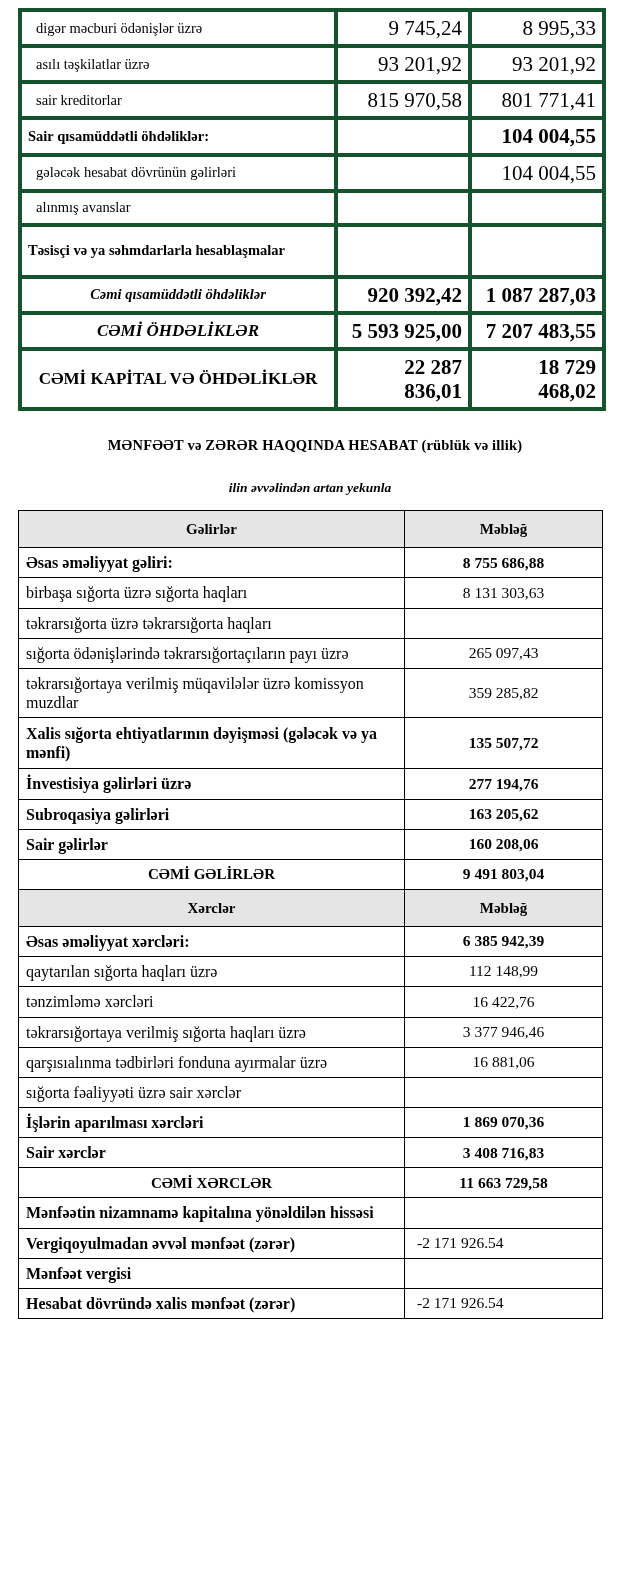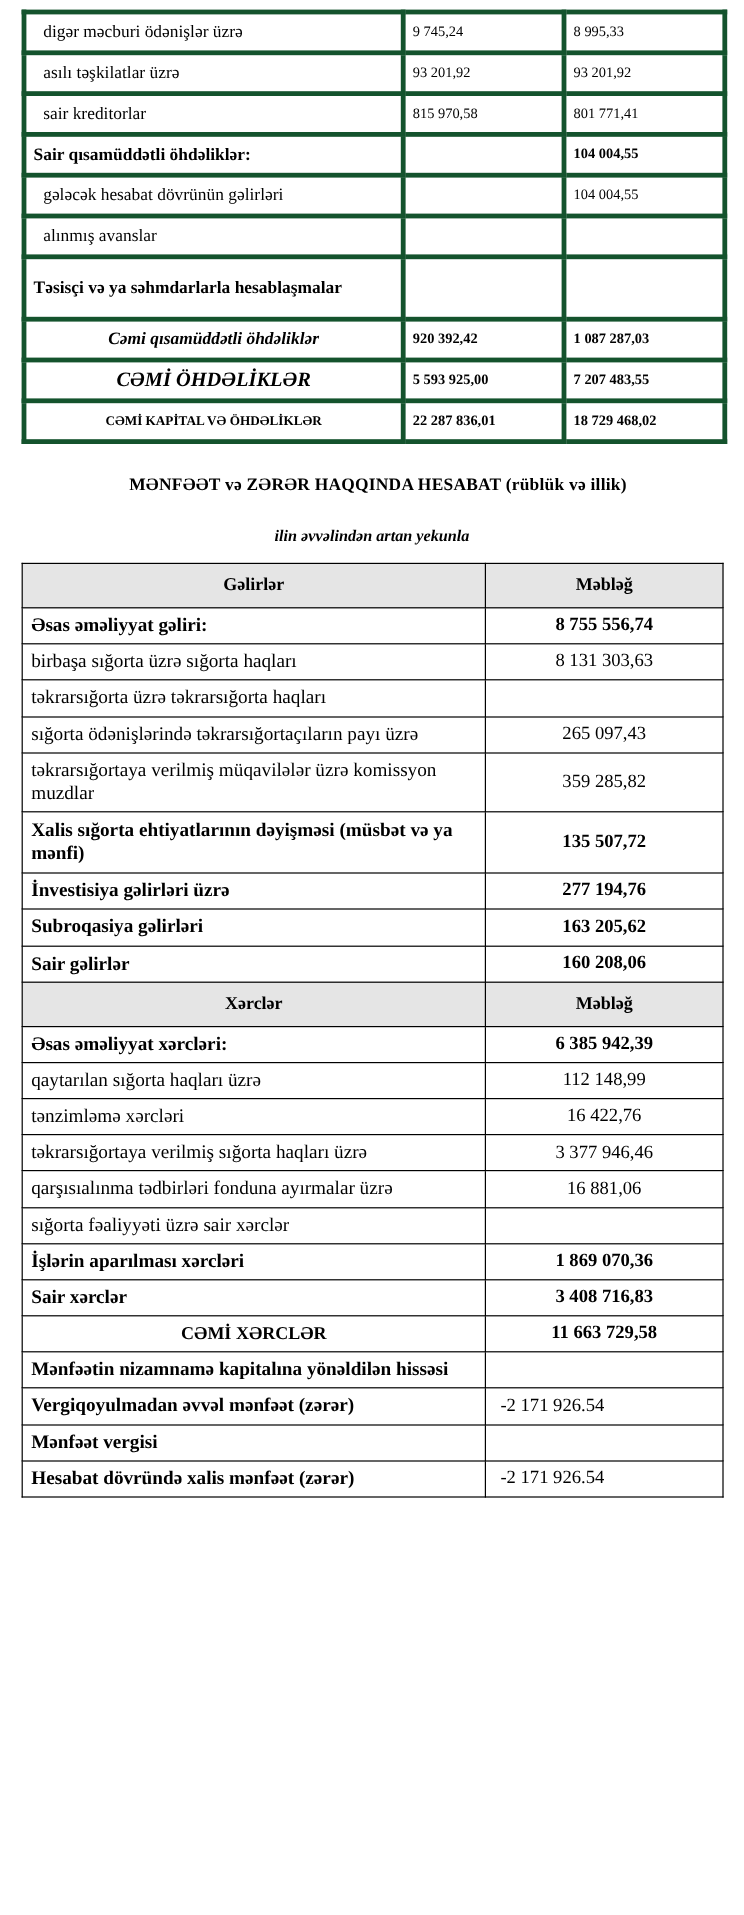--- a/index.html
+++ b/index.html
@@ -34,22 +34,22 @@
     padding: 4px 6px;
     font-size: 14.5px;
     line-height: 1.15;
     height: 22px;
     vertical-align: middle;
   }
   .tbl-top td.label {
     text-align: left;
   }
   .tbl-top td.num {
-    text-align: left;
-    font-size: 12px;
+    text-align: right;
+    font-size: 21px;
   }
   .indent1 { padding-left: 14px !important; }
   .bold { font-weight: bold; }
   .center { text-align: center !important; }
   .italic { font-style: italic; }
   .sz16 { font-size: 16px; }
 
   
   .mid-title {
     text-align: center;
@@ -154,21 +154,21 @@
         <td class="label bold italic center sz16">Cəmi qısamüddətli öhdəliklər</td>
         <td class="num num-b">920 392,42</td>
         <td class="num num-b">1 087 287,03</td>
       </tr>
       <tr>
         <td class="label bold italic center" style="font-size:17px">CƏMİ ÖHDƏLİKLƏR</td>
         <td class="num num-b">5 593 925,00</td>
         <td class="num num-b">7 207 483,55</td>
       </tr>
       <tr>
-        <td class="label bold center" style="font-size:11px">CƏMİ KAPİTAL VƏ ÖHDƏLİKLƏR</td>
+        <td class="label bold center" style="font-size:17px">CƏMİ KAPİTAL VƏ ÖHDƏLİKLƏR</td>
         <td class="num num-b">22 287 836,01</td>
         <td class="num num-b">18 729 468,02</td>
       </tr>
     </tbody>
   </table>
 
   <div class="mid-title">MƏNFƏƏT və ZƏRƏR HAQQINDA HESABAT (rüblük və illik)</div>
   <div class="mid-sub">ilin əvvəlindən artan yekunla</div>
 
   <table class="tbl-pl">
@@ -177,55 +177,59 @@
         <col style="width:198px">
       </colgroup>
     <tbody>
       <tr class="hdr">
         <td>Gəlirlər</td>
         <td>Məbləğ</td>
       </tr>
 
       <tr class="rowh">
         <td class="strong">Əsas əməliyyat gəliri:</td>
-        <td class="num num-b">8 755 556,74</td>
+        <td class="num num-b">8 755 686,88</td>
       </tr>
       <tr class="rowh">
         <td>birbaşa sığorta üzrə sığorta haqları</td>
         <td class="num">8 131 303,63</td>
       </tr>
       <tr class="rowh">
         <td>təkrarsığorta üzrə təkrarsığorta haqları</td>
         <td class="num"></td>
       </tr>
       <tr class="rowh">
         <td>sığorta ödənişlərində təkrarsığortaçıların payı üzrə</td>
         <td class="num">265 097,43</td>
       </tr>
       <tr>
         <td style="height:38px">təkrarsığortaya verilmiş müqavilələr üzrə komissyon muzdlar</td>
         <td class="num">359 285,82</td>
       </tr>
       <tr>
-        <td class="strong" style="height:40px">Xalis sığorta ehtiyatlarının dəyişməsi (müsbət və ya mənfi)</td>
+        <td class="strong" style="height:40px">Xalis sığorta ehtiyatlarının dəyişməsi (gələcək və ya mənfi)</td>
         <td class="num num-b">135 507,72</td>
       </tr>
       <tr class="rowh">
         <td class="strong">İnvestisiya gəlirləri üzrə</td>
         <td class="num num-b">277 194,76</td>
       </tr>
       <tr class="rowh">
         <td class="strong">Subroqasiya gəlirləri</td>
         <td class="num num-b">163 205,62</td>
       </tr>
       <tr class="rowh">
         <td class="strong">Sair gəlirlər</td>
         <td class="num num-b">160 208,06</td>
       </tr>
 
+      <tr class="total-row rowh">
+        <td>CƏMİ GƏLİRLƏR</td>
+        <td class="num num-b">9 491 803,04</td>
+      </tr>
 
       <tr class="hdr">
         <td>Xərclər</td>
         <td>Məbləğ</td>
       </tr>
 
       <tr class="rowh">
         <td class="strong">Əsas əməliyyat xərcləri:</td>
         <td class="num num-b">6 385 942,39</td>
       </tr>

